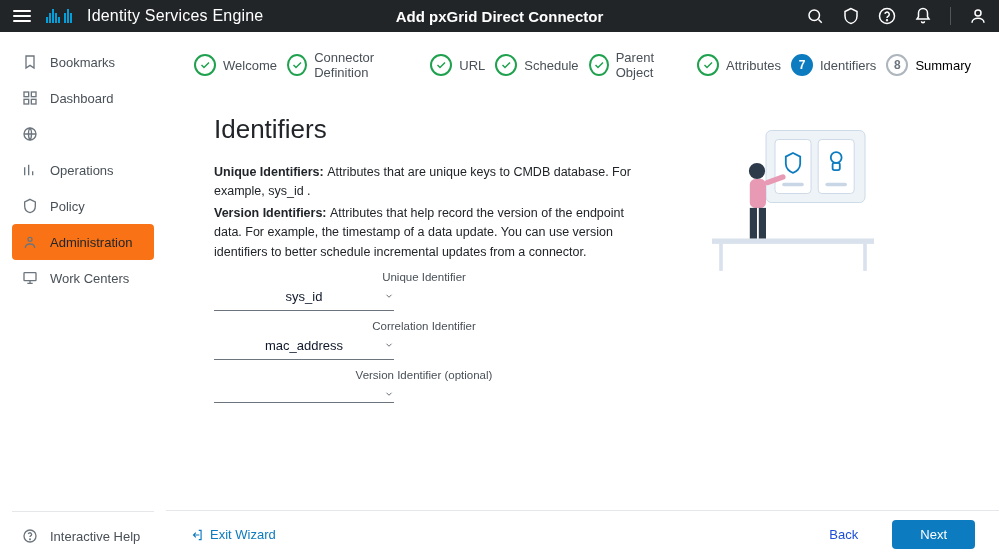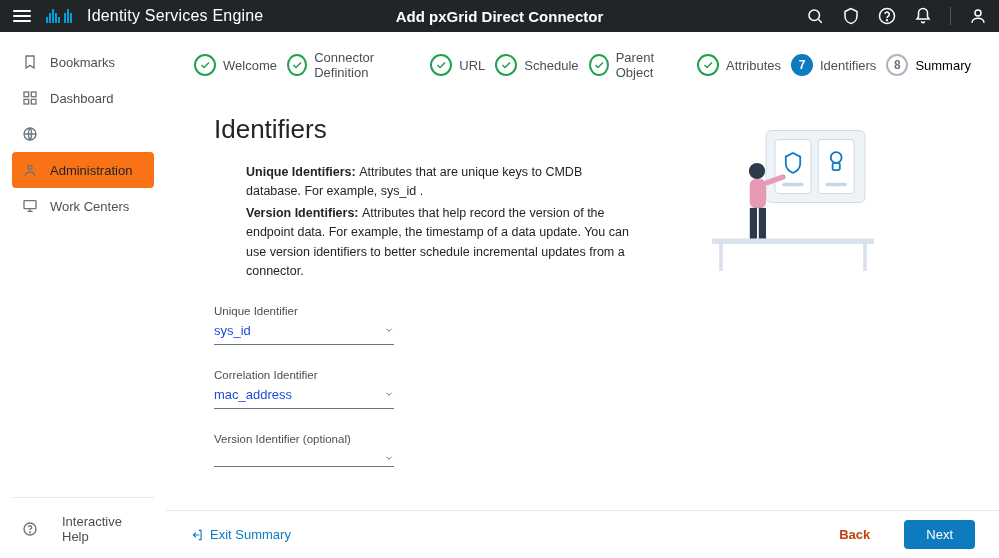--- a/index.html
+++ b/index.html
@@ -18,21 +18,21 @@
     .hicon { width: 18px; height: 18px; color: #fff; cursor: pointer; }
 
     
     .body { display: flex; height: calc(558px - 32px); }
     .sidebar { width: 166px; background: #fff; border-right: 0; padding: 12px 12px 0 12px; display:flex; flex-direction:column; }
     .nav-item { display: flex; align-items: center; gap: 12px; padding: 10px 10px; font-size: 13px; color: #495057; border-radius: 4px; cursor: pointer; }
     .nav-item.active { background: #f97316; color: #212529; font-weight: 500; }
     .nav-icon { width: 16px; height: 16px; flex: 0 0 16px; color: #6c757d; }
     .sidebar .spacer { flex:1; }
     .sidebar .divider-h { height:1px; background:#e5e7eb; margin: 4px 0 10px; }
-    .help-item { display:flex; align-items:center; gap:24px; padding: 6px 10px 14px; font-size:13px; color:#495057; cursor:pointer;}
+    .help-item { display:flex; align-items:center; gap:12px; padding: 6px 10px 14px; font-size:13px; color:#495057; cursor:pointer;}
 
     
     .main { flex:1; display:flex; flex-direction:column; background:#fff; }
 
     
     .stepper { display:flex; align-items:center; gap: 10px; padding: 18px 28px 10px; justify-content: space-between;}
     .step { display:flex; align-items:center; gap: 7px; font-size:13px; color:#495057; }
     .step-circle { width:22px; height:22px; border-radius:50%; border:2px solid #1fa14e; display:flex; align-items:center; justify-content:center; color:#1fa14e; font-size:12px; font-weight:600;}
     .step.done .step-circle svg { width:12px; height:12px; }
     .step.current .step-circle { background:#0d7bbf; border-color:#0d7bbf; color:#fff; }
@@ -40,37 +40,37 @@
     .step.future span.lbl { color:#000000; }
 
     
     .content { flex:1; padding: 24px 48px 0 48px; display:flex; position:relative;}
     .content-left { width: 420px; }
     .content-right { flex:1; display:flex; align-items:flex-start; justify-content:center; padding-top:4px;}
 
     h1.section-title { font-size: 26px; font-weight: 400; margin-bottom: 18px; }
     .desc { font-size: 12.5px; line-height: 1.55; color:#212529; }
     .desc strong { font-weight: 600; }
-    .desc .block { display:block; margin-bottom:2px;margin-left:32px;}
+    .desc .block { display:block; margin-bottom:2px;}
     .field-label { font-size: 11.5px; color:#495057; margin-bottom: 2px; display:block; }
-    .select { position:relative; border-bottom:1px solid #6c757d; padding: 4px 0 6px; font-size:13px; color:#1d4ed8; width: 180px; cursor:pointer; min-height: 20px;}
+    .select { position:relative; border-bottom:1px solid #6c757d; padding: 4px 0 6px; font-size:13px; color:#0f172a; width: 180px; cursor:pointer; min-height: 20px;}
     .select .chev { position:absolute; right:0; top:6px; width:10px; height:10px; }
-    .form-group { margin-top: 24px; }
+    .form-group { margin-top: 9px; text-align: center; }
 
     
     .illus { width: 180px; height: 160px; }
 
     
     .footer { height: 48px; border-top:1px solid #e5e7eb; display:flex; align-items:center; padding: 0 24px;}
     .exit { display:flex; align-items:center; gap:6px; color:#0d7bbf; font-size:13px; cursor:pointer; }
     .footer .gap { flex:1; }
     .btn { padding: 7px 22px; font-size:13px; border-radius:4px; cursor:pointer; }
-    .btn-back { color:#c2410c; background:transparent;font-weight:bold; }
+    .btn-back { color:#1d4ed8; background:transparent; }
     .btn-next { background:#0d7bbf; color:#fff; margin-left:12px; }
-    .btn-next { padding: 7px 22px; }
+    .btn-next { padding: 7px 28px; }
   </style>
 </head>
 <body>
 
 <div class="header">
   <div class="menu-icon">
       <div></div>
       <div></div>
       <div></div>
     </div>
@@ -128,20 +128,32 @@
           <rect x="14" y="14" width="7" height="7"></rect>
         </svg>
       <span>Dashboard</span>
     </div>
     <div class="nav-item">
       <svg class="nav-icon" viewBox="0 0 24 24" fill="none" stroke="currentColor" stroke-width="2">
           <circle cx="12" cy="12" r="9"></circle>
           <path d="M3 12h18M12 3c3 3 3 15 0 18M12 3c-3 3-3 15 0 18"></path>
         </svg>
     </div>
+    <div class="nav-item">
+      <svg class="nav-icon" viewBox="0 0 24 24" fill="none" stroke="currentColor" stroke-width="2">
+          <path d="M4 20V8m6 12V4m6 16v-6"></path>
+        </svg>
+      <span>Operations</span>
+    </div>
+    <div class="nav-item">
+      <svg class="nav-icon" viewBox="0 0 24 24" fill="none" stroke="currentColor" stroke-width="2">
+          <path d="M12 2l8 4v6c0 5-3.5 9-8 10-4.5-1-8-5-8-10V6z"></path>
+        </svg>
+      <span>Policy</span>
+    </div>
     <div class="nav-item active">
       <svg class="nav-icon" viewBox="0 0 24 24" fill="none" stroke="currentColor" stroke-width="2">
           <circle cx="12" cy="8" r="3"></circle>
           <path d="M5 21c0-4 3-6 7-6s7 2 7 6"></path>
         </svg>
       <span>Administration</span>
     </div>
     <div class="nav-item">
       <svg class="nav-icon" viewBox="0 0 24 24" fill="none" stroke="currentColor" stroke-width="2">
           <rect x="3" y="4" width="18" height="12" rx="1"></rect>
@@ -289,20 +301,20 @@
           <rect x="68" y="66" width="24" height="6" rx="3" fill="#e89ab5" transform="rotate(-20 68 66)"></rect>
         </svg>
       </div>
     </div>
 
     <div class="footer">
       <div class="exit">
         <svg width="14" height="14" viewBox="0 0 24 24" fill="none" stroke="#0d7bbf" stroke-width="2">
             <path d="M15 4h4v16h-4M10 8l-4 4 4 4M6 12h10"></path>
           </svg>
-        <span>Exit Summary</span>
+        <span>Exit Wizard</span>
       </div>
       <div class="gap"></div>
       <div class="btn btn-back">Back</div>
       <div class="btn btn-next">Next</div>
     </div>
   </div>
 </div>
 
 </body></html>

